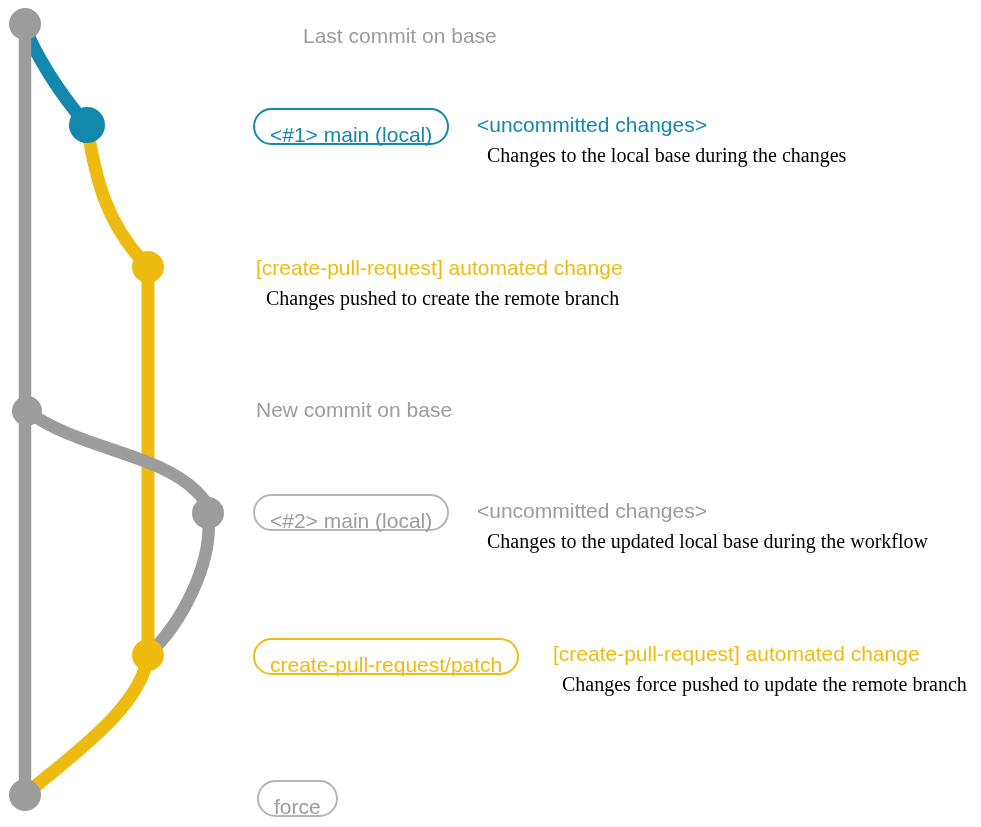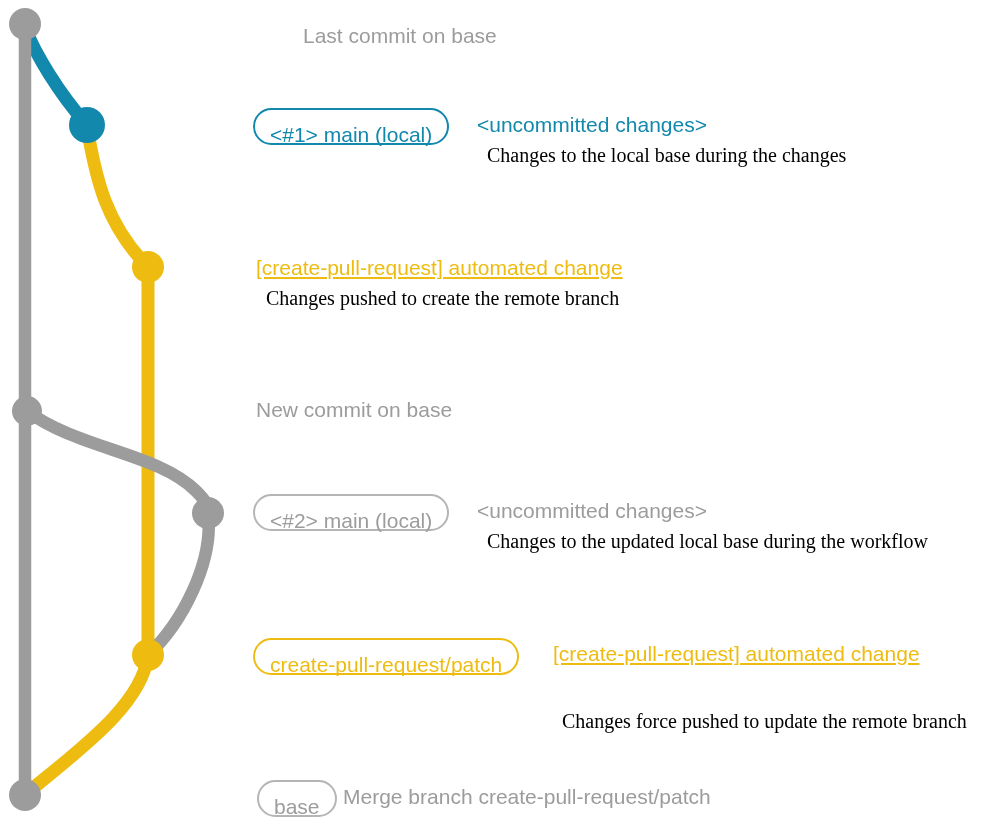--- a/index.html
+++ b/index.html
@@ -18,21 +18,21 @@
   .edge.gray   { stroke: var(--gray); stroke-width: 12.5; }
   .dot.blue   { fill: var(--blue); }
   .dot.yellow { fill: var(--yellow); }
   .dot.gray   { fill: var(--gray); }
 
   .anno { position: absolute; white-space: nowrap; }
   .sans  { font-family: "Liberation Sans", sans-serif; font-size: 21px; }
   .serif { font-family: "Liberation Serif", serif; font-size: 20px; color: var(--ink); }
   .c-gray   { color: var(--gray); }
   .c-blue   { color: var(--blue); }
-  .c-yellow { color: var(--yellow); text-decoration: underline; }
+  .c-yellow { color: var(--yellow); }
 
   .badge {
     position: absolute;
     box-sizing: border-box;
     height: 37px;
     line-height: 33px;
     border-radius: 18.5px;
     padding: 8px 15px;
     border: 2px solid;
     font-family: "Liberation Sans", sans-serif;
@@ -77,18 +77,17 @@
   <div class="anno serif" style="left:266px; top:287px;">Changes pushed to create the remote branch</div>
 
   <div class="anno sans c-gray" style="left:256px; top:398px;">New commit on base</div>
 
   <div class="badge gray" style="left:253px; top:494px;">&lt;#2&gt; main (local)</div>
   <div class="anno sans c-gray" style="left:477px; top:499px;">&lt;uncommitted changes&gt;</div>
   <div class="anno serif" style="left:487px; top:530px;">Changes to the updated local base during the workflow</div>
 
   <div class="badge yellow" style="left:253px; top:638px;">create-pull-request/patch</div>
   <div class="anno sans c-yellow" style="left:553px; top:642px;">[create-pull-request] automated change</div>
-  <div class="anno serif" style="left:562px; top:710px;">Changes force pushed to update the remote branch</div>
+  <div class="anno serif" style="left:562px; top:673px;">Changes force pushed to update the remote branch</div>
 
-  <div class="badge gray" style="left:257px; top:780px;">base</div>
-  <div class="anno sans c-gray" style="left:343px; top:785px;">Merge branch create-pull-request/patch</div>
+  <div class="badge gray" style="left:257px; top:780px;">force</div>
 
 </div>
 
 </body></html>

